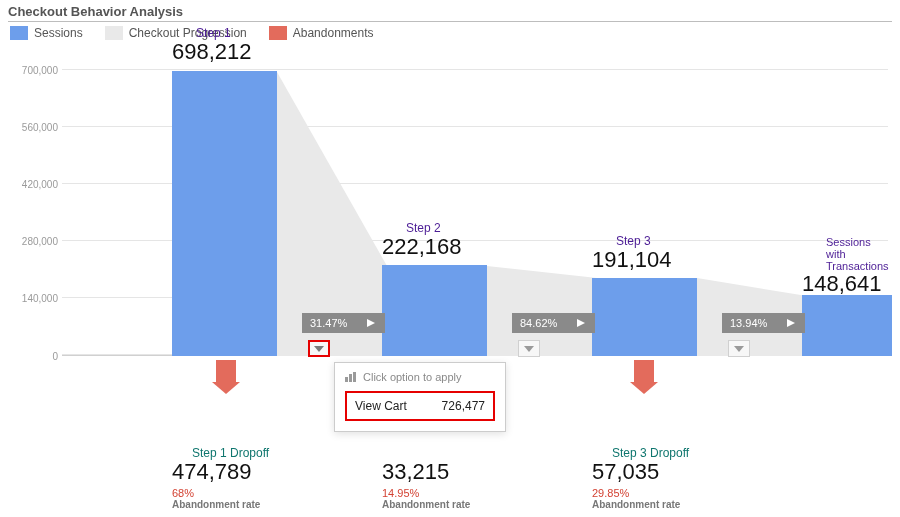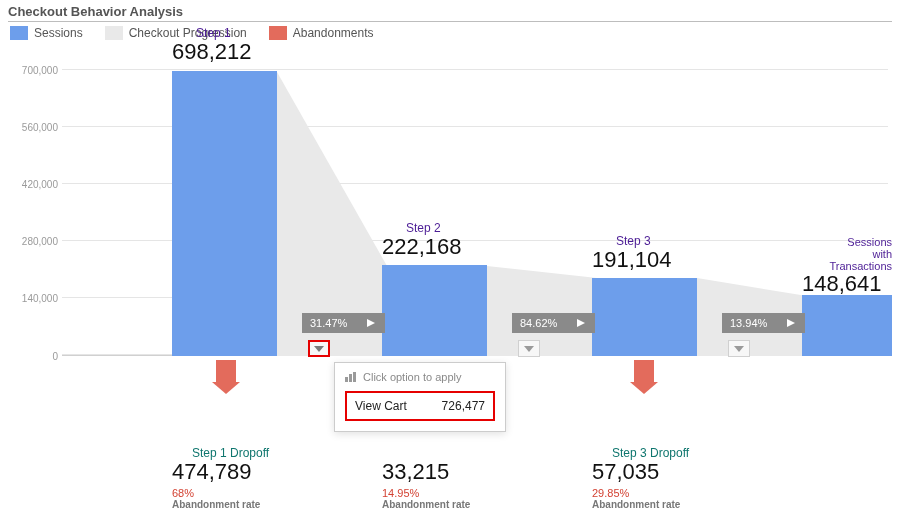--- a/index.html
+++ b/index.html
@@ -256,21 +256,21 @@
     <div class="band" style="left:580px; width:105px;">
       <div class="step-head" style="top:164px;">
         <div class="step">Step 3</div>
         <div class="val">191,104</div>
       </div>
       <div class="bar" style="height:27.3%;"></div>
     </div>
 
     <div class="band" style="left:790px; width:90px;">
       <div class="step-head sessions-head" style="top:166px;">
-        <div class="step" style="line-height:1.1;text-align:right;">Sessions with Transactions</div>
+        <div class="step" style="line-height:1.1;">Sessions with Transactions</div>
         <div class="val">148,641</div>
       </div>
       <div class="bar" style="height:21.2%;"></div>
     </div>
 
     <div class="flow-pct" style="left:290px; top:267px;">
       <span>31.47%</span>
       <svg width="10" height="8">
           <polygon points="0,0 0,8 8,4" fill="#fff"></polygon>
         </svg>

